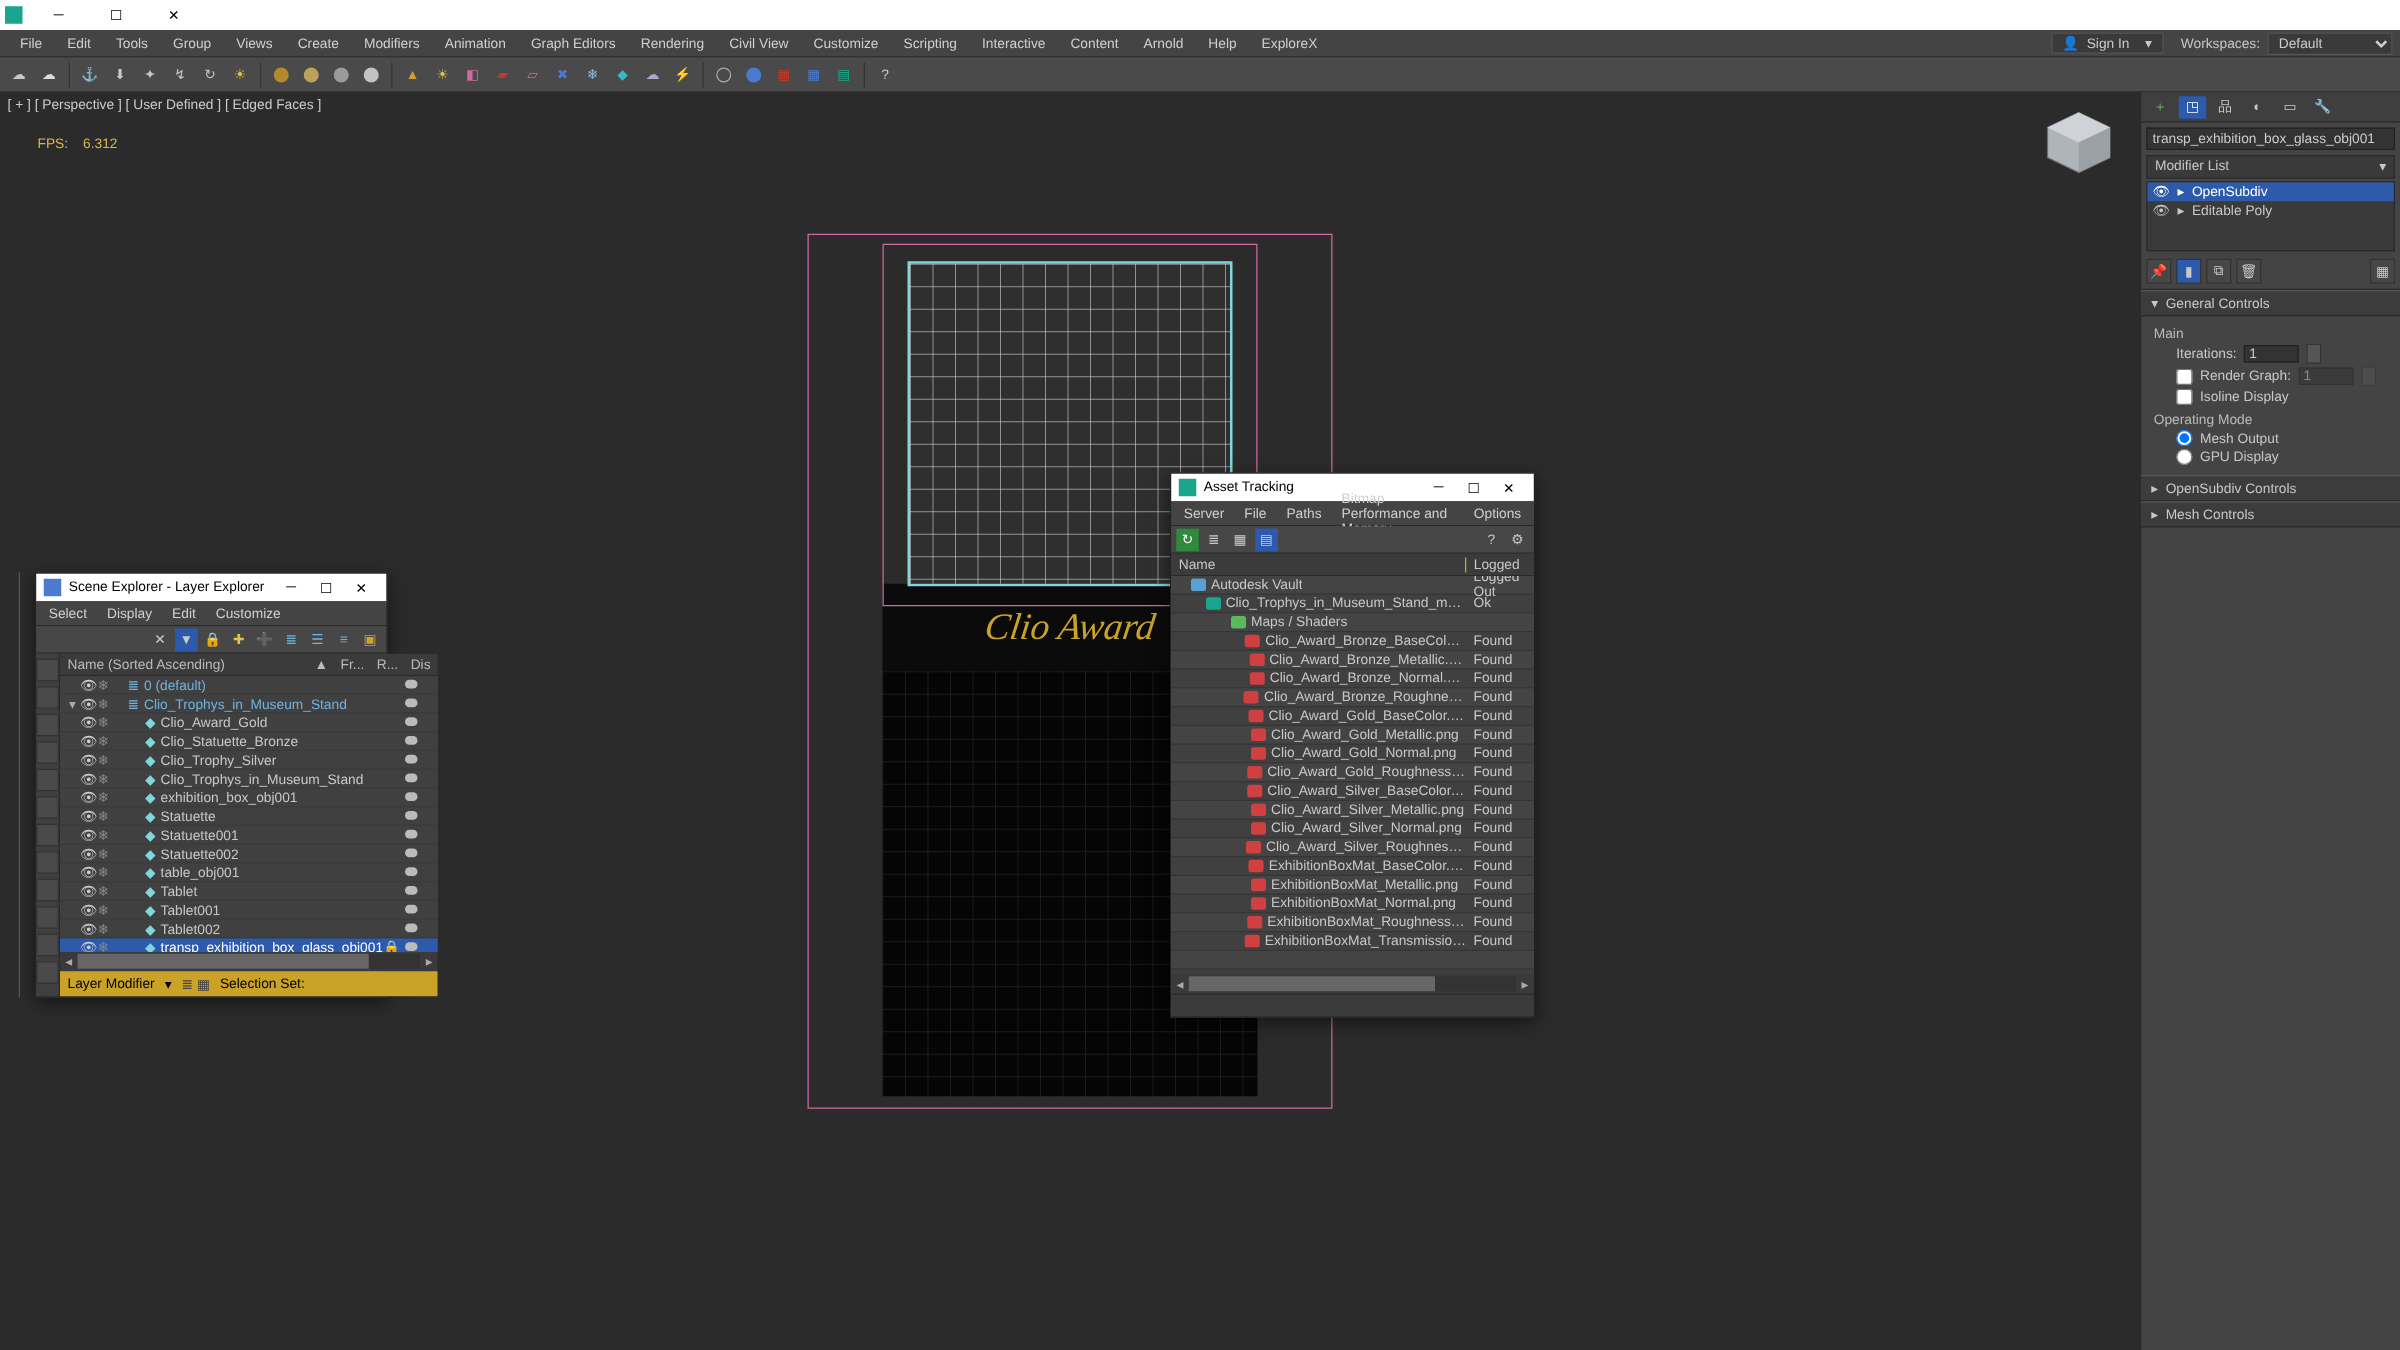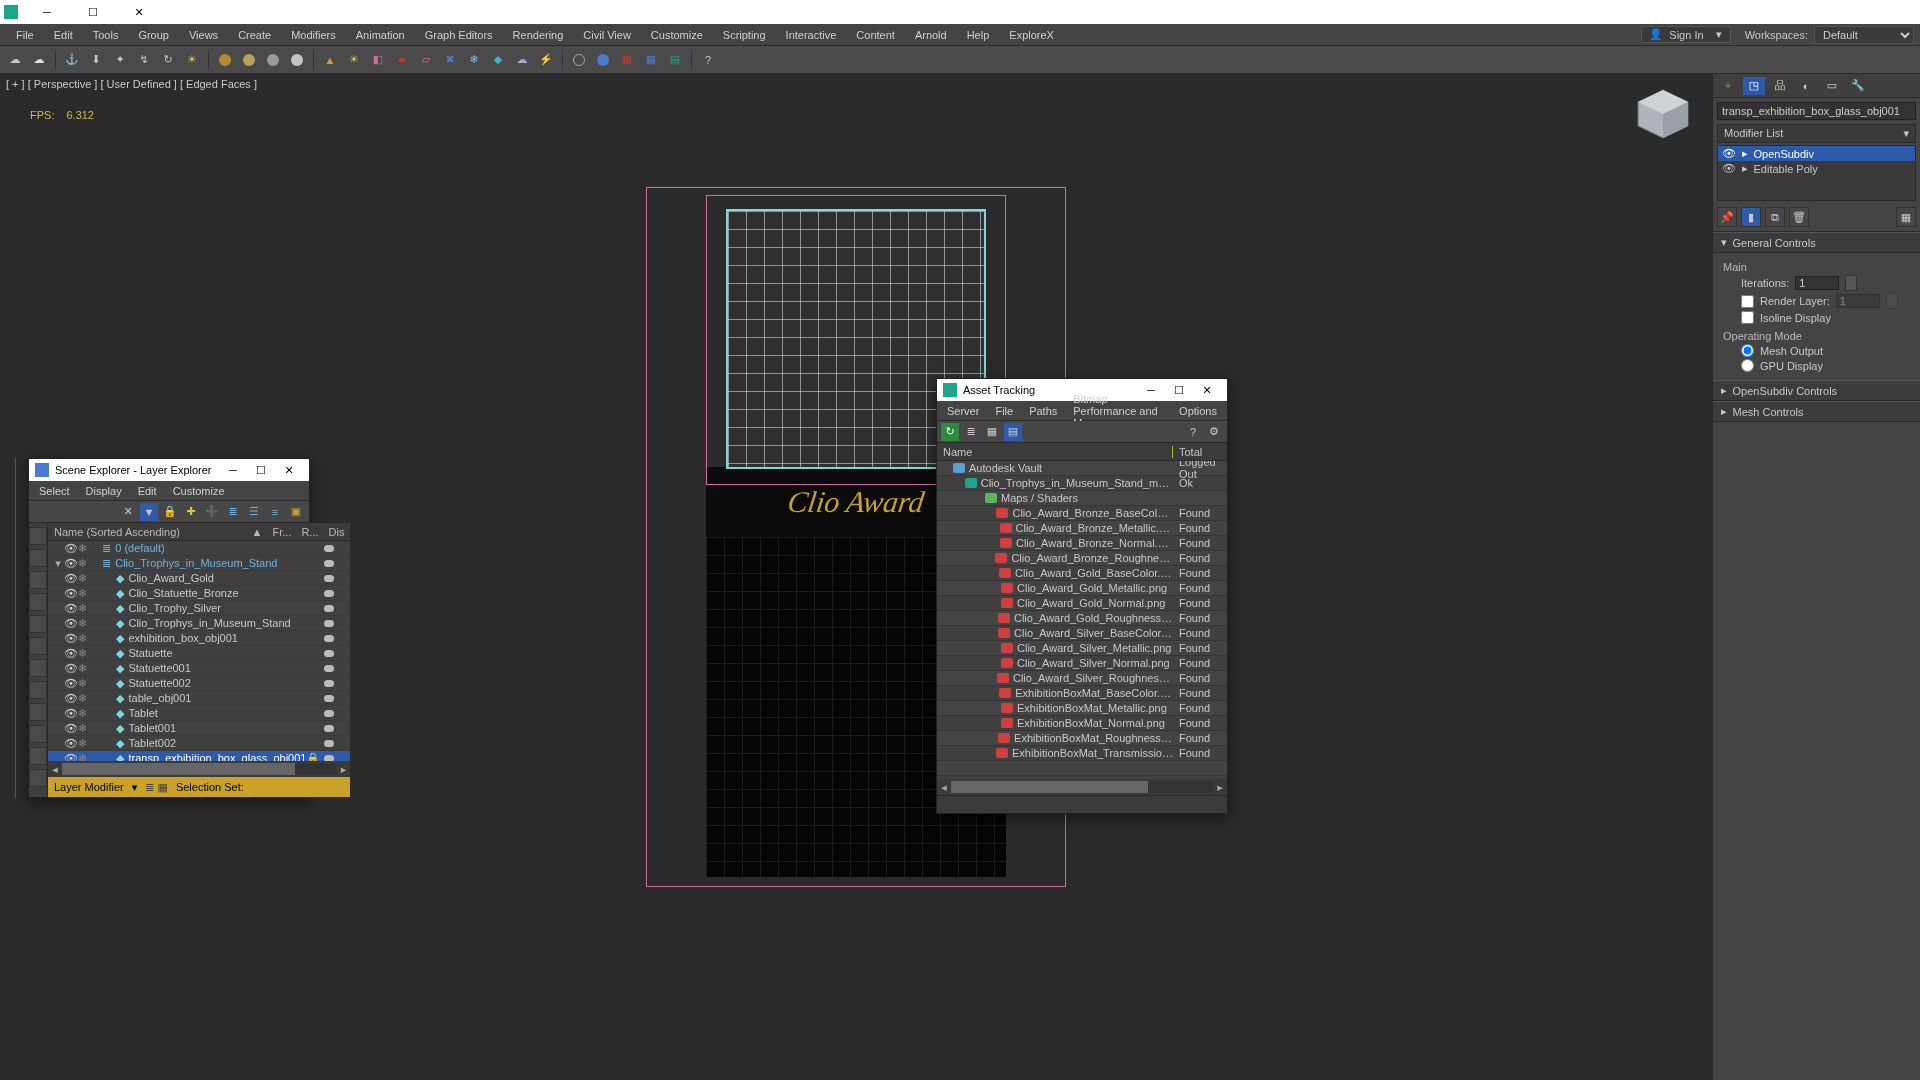--- a/index.html
+++ b/index.html
@@ -281,21 +281,21 @@
   <div class="rollout-head">▾ <span>General Controls</span></div>
   <div class="rollout-body">
     <span class="lbl">Main</span>
     <div class="row">
         <span>Iterations:</span>
       <input type="text" value="1" style="">
         <div class="spin"></div>
       </div>
     <div class="row">
         <input type="checkbox" style="">
-        <span>Render Layer:</span>
+        <span>Render Graph:</span>
       <input type="text" disabled="" style="opacity: 0.5;" value="1">
         <div class="spin" style="opacity:.5"></div>
       </div>
     <div class="row">
         <input type="checkbox" style="">
         <span>Isoline Display</span>
       </div>
     <span class="lbl" style="margin-top:6px">Operating Mode</span>
     <div class="row">
         <input type="radio" checked="" style="">
@@ -523,21 +523,21 @@
     <div class="pt" style="background:#2e8b3d;color:#fff">↻</div>
     <div class="pt">≣</div>
     <div class="pt">▦</div>
     <div class="pt active">▤</div>
     <div style="flex:1"></div>
     <div class="pt">?</div>
     <div class="pt">⚙</div>
   </div>
   <div class="at-head">
     <div class="c1">Name</div>
-    <div class="c2">Total</div>
+    <div class="c2">Logged</div>
   </div>
   <div class="at-list" id="at-list">
       <div class="at-row">
         <div class="c1">
           <span class="pad" style="width:6px"></span>
           <span class="ico" style="background:#5aa0d0"></span>
           <span style="overflow:hidden;text-overflow:ellipsis;white-space:nowrap">Autodesk Vault</span>
         </div>
         <div class="c2">Logged Out</div>
       </div>

